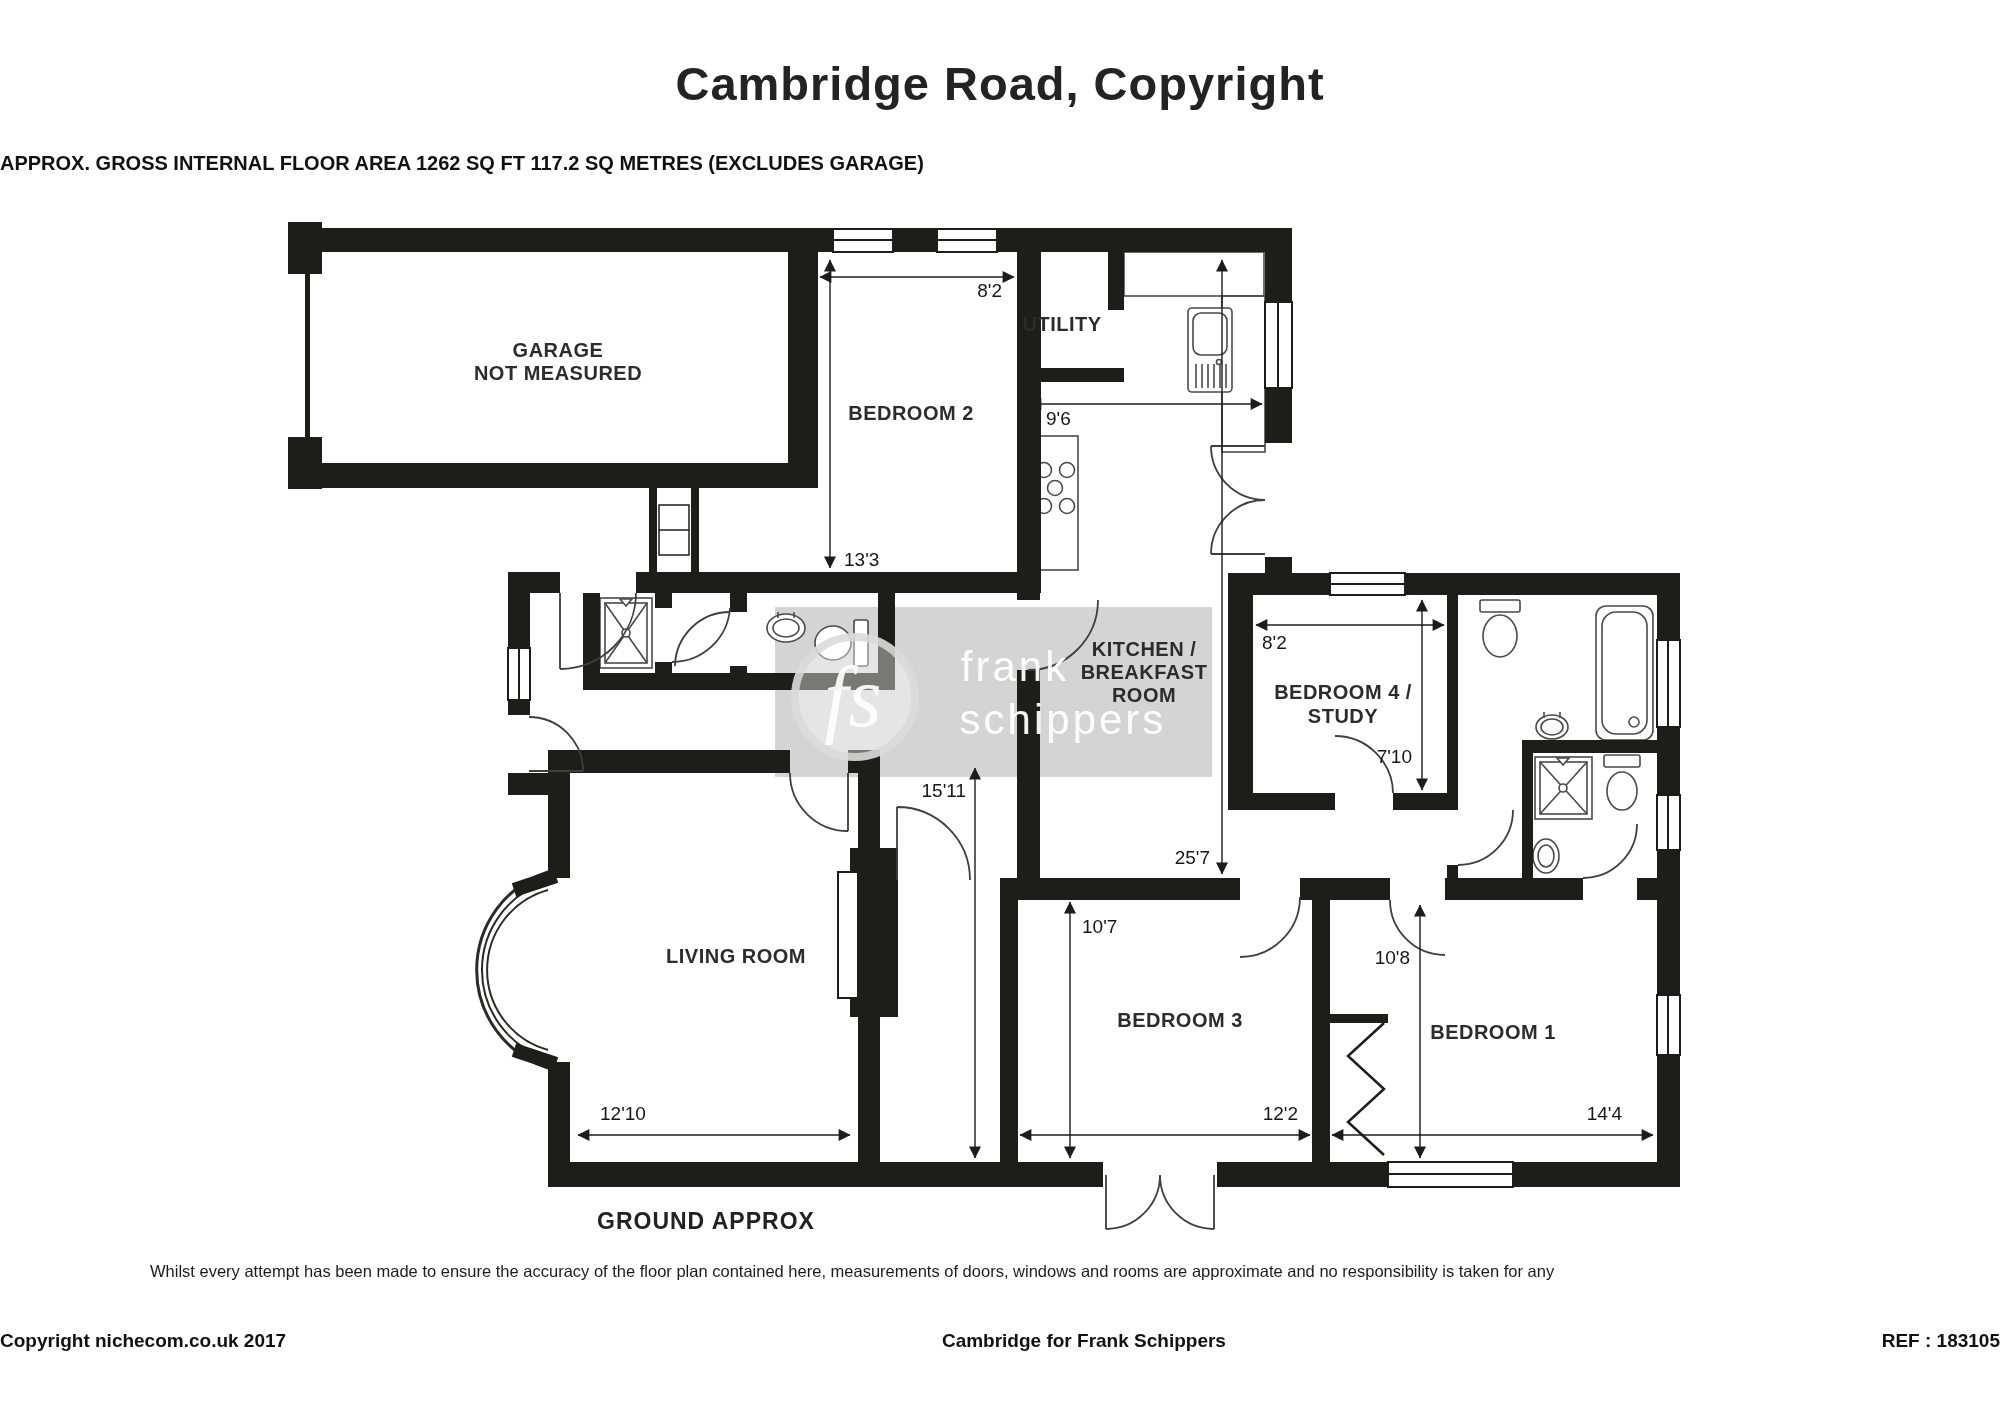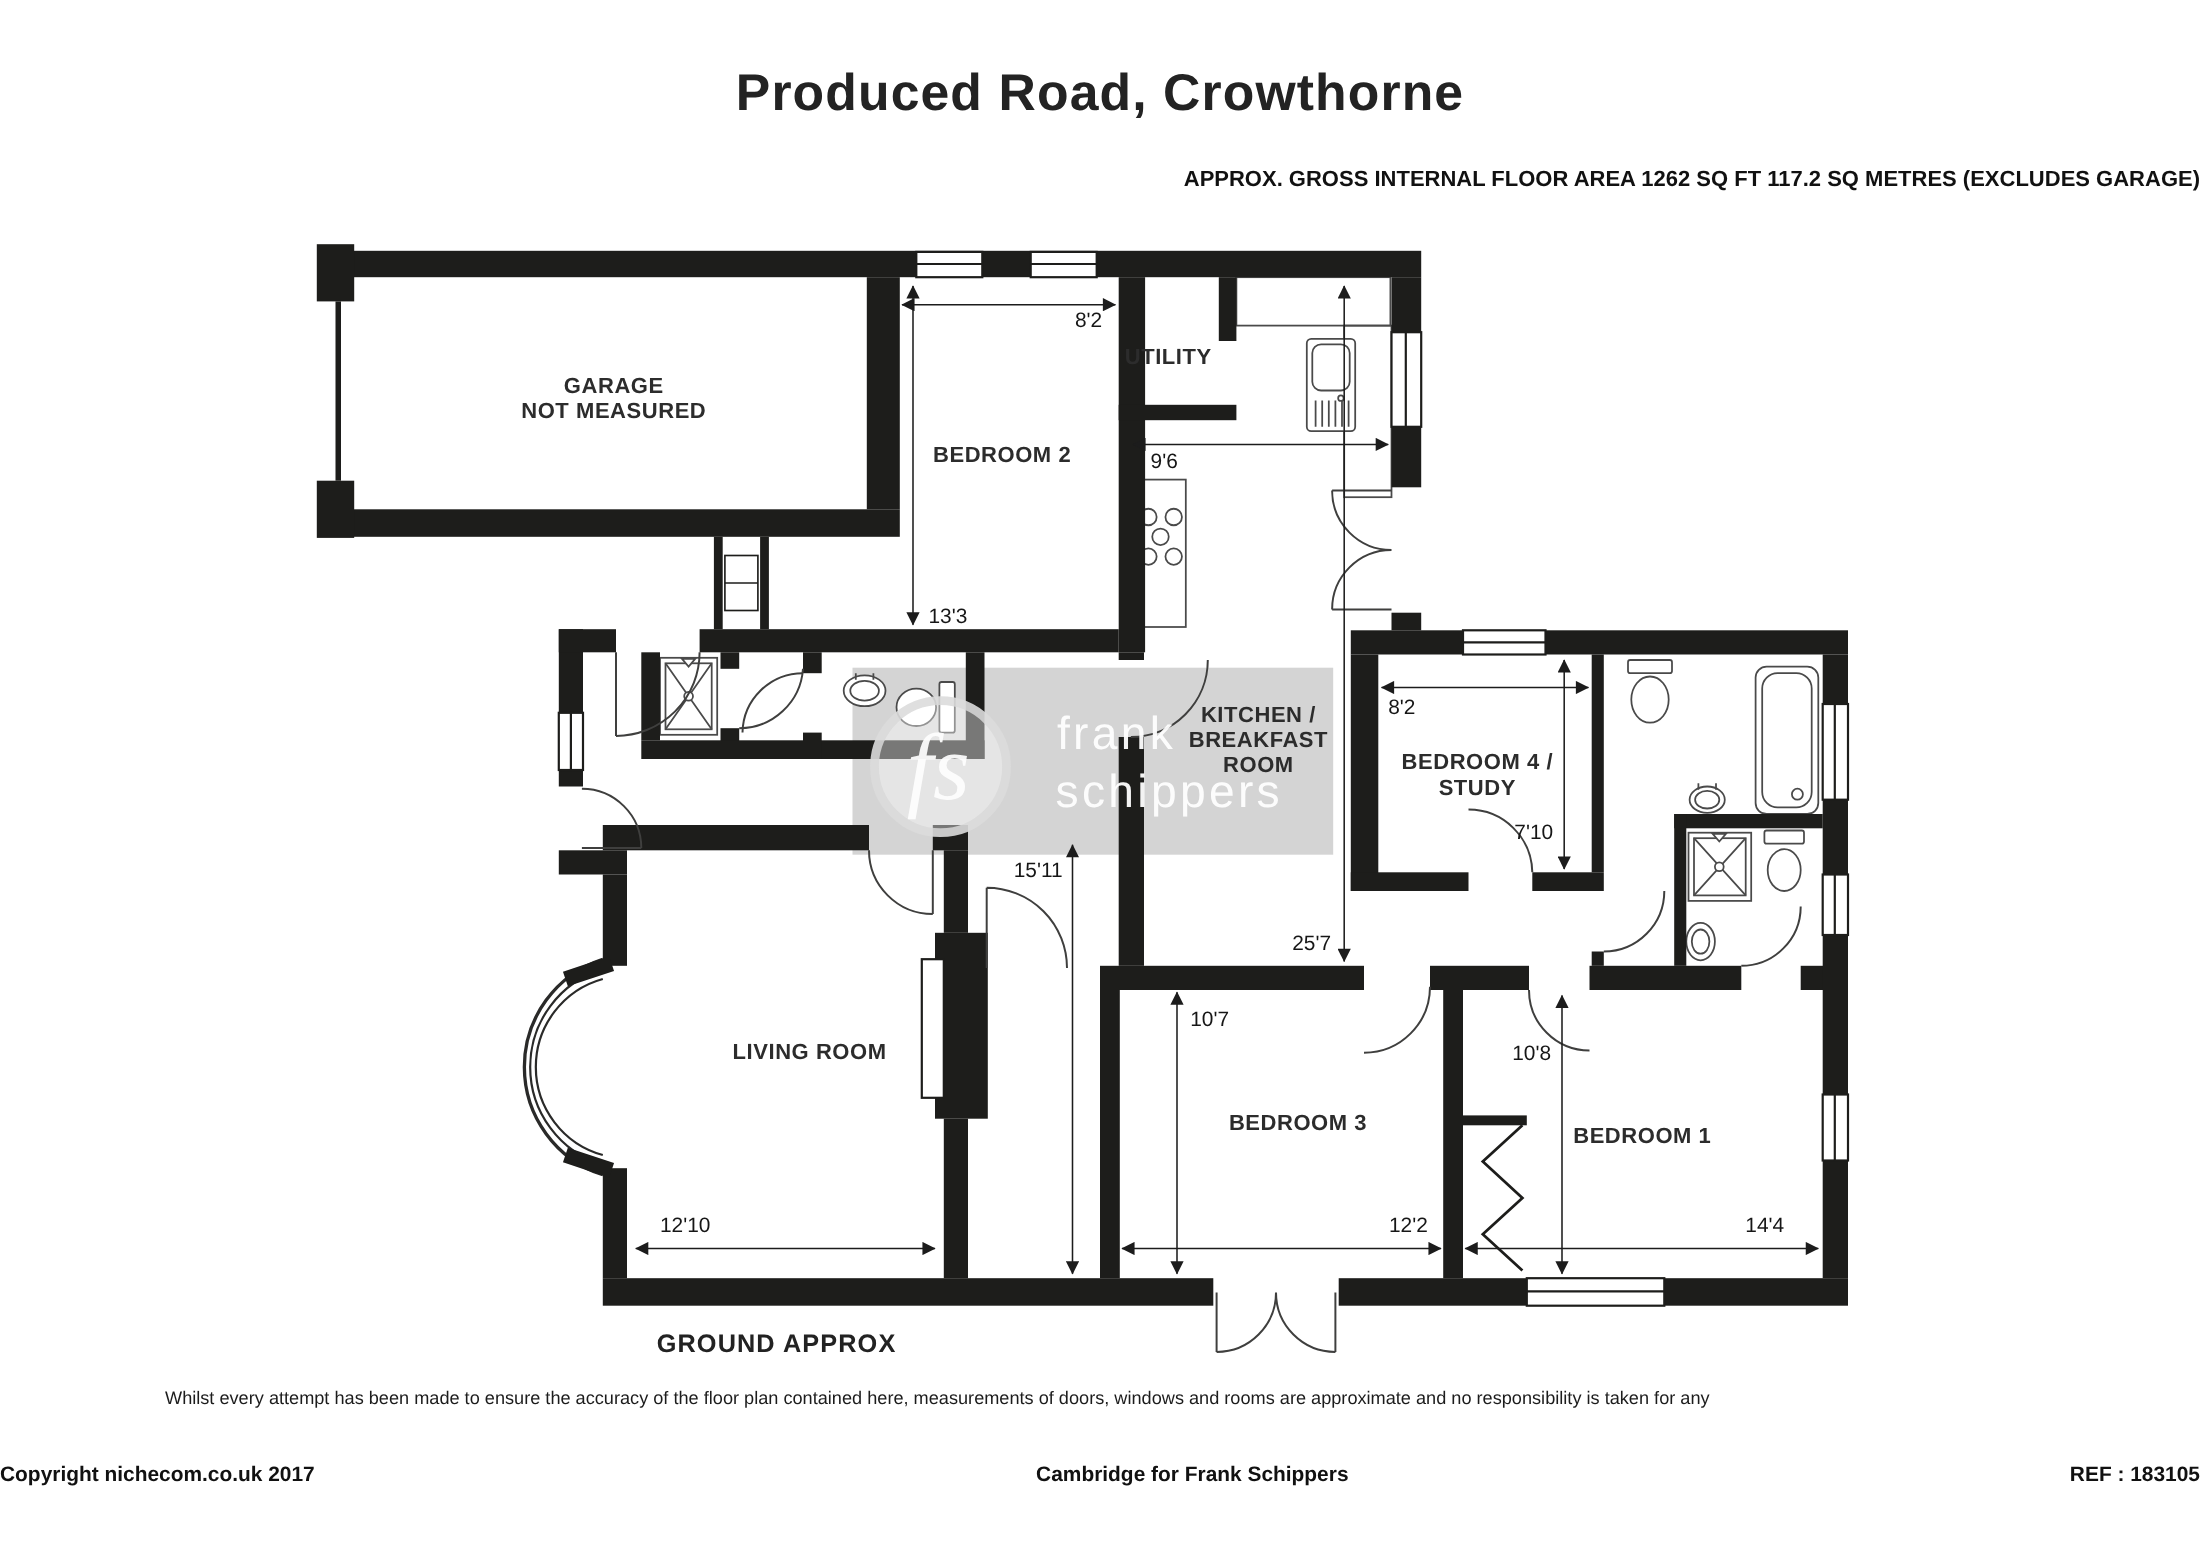--- a/index.html
+++ b/index.html
@@ -1,39 +1,39 @@
 <!DOCTYPE html>
 <html><head>
 <meta charset="utf-8">
 <style>
   html,body{margin:0;padding:0;background:#fff;}
   body{width:2000px;height:1414px;position:relative;overflow:hidden;
        font-family:"Liberation Sans", sans-serif;color:#1a1a1a;}
   .hdr-title{position:absolute;top:56px;left:0;width:100%;text-align:center;
              font-size:47px;font-weight:bold;color:#232323;letter-spacing:1px;}
-  .hdr-sub{position:absolute;top:152px;left:0;width:100%;text-align:right;
+  .hdr-sub{position:absolute;top:152px;left:0;width:100%;text-align:left;
            font-size:20px;font-weight:bold;color:#111;}
   .plan-svg{position:absolute;top:0;left:0;}
   .floor-label{position:absolute;top:1208px;left:597px;font-size:23px;
                font-weight:bold;color:#222;letter-spacing:1px;}
   .disclaimer{position:absolute;top:1260px;left:150px;width:1700px;text-align:left;
               font-size:16.5px;line-height:22px;color:#1c1c1c;}
   .footer{position:absolute;top:1330px;left:0;width:100%;display:flex;
           justify-content:space-between;gap:52px;font-size:19px;font-weight:bold;color:#111;}
   svg text{font-family:"Liberation Sans", sans-serif;}
   .room-lbl{font-size:20px;font-weight:bold;fill:#2c2c2c;letter-spacing:.5px;}
   .dim-lbl{font-size:19px;fill:#161616;}
   .wm-name{font-size:42px;fill:#ffffff;opacity:.95;letter-spacing:3px;}
   .wm-fs{font-size:86px;font-style:italic;fill:#ffffff;opacity:.92;
          font-family:"Liberation Serif", serif;}
 </style>
 </head>
 <body>
 
-<div class="hdr-title">Produced Road, Crowthorne</div>
+<div class="hdr-title">Cambridge Road, Copyright</div>
 <div class="hdr-sub">APPROX. GROSS INTERNAL FLOOR AREA 1262 SQ FT 117.2 SQ METRES (EXCLUDES GARAGE)</div>
 
 <svg class="plan-svg" width="2000" height="1414" viewBox="0 0 2000 1414">
   <defs>
     <marker id="ah" viewBox="0 0 10 10" refX="9.5" refY="5" markerWidth="15" markerHeight="12" orient="auto-start-reverse" markerUnits="userSpaceOnUse">
       <path d="M0 0 L10 5 L0 10 z" fill="#1c1c1c"></path>
     </marker>
   </defs>
 
   <rect x="775" y="607" width="437" height="170" fill="#d4d4d4"></rect>

